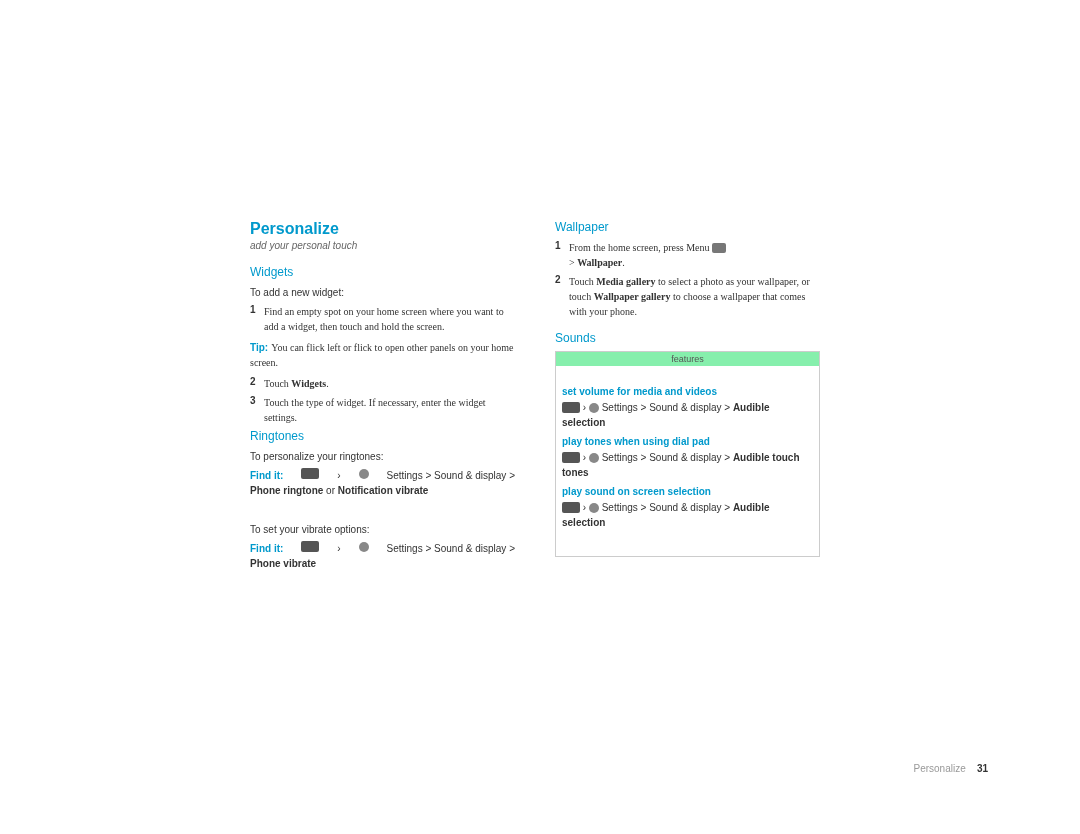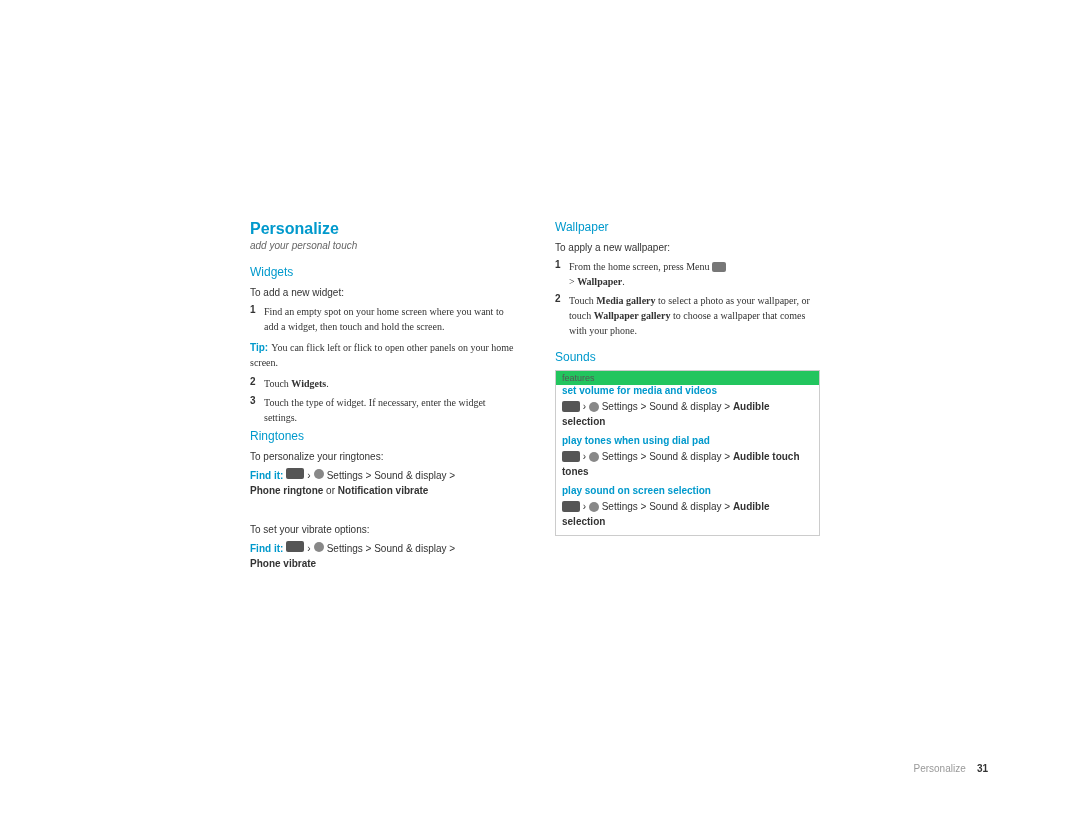--- a/index.html
+++ b/index.html
@@ -103,46 +103,48 @@
       font-size: 10px;
     }
 
     .find-it-line {
       display: flex;
       align-items: baseline;
       gap: 3px;
       flex-wrap: wrap;
       margin-bottom: 2px;
       font-size: 10px;
+      justify-content: space-between;
     }
 
     .find-it-bold {
       font-weight: bold;
       color: #0099cc;
     }
 
     .arrow-text {
       font-size: 10px;
       color: #333;
     }
 
     .sounds-box {
       border: 1px solid #cccccc;
       margin-top: 4px;
     }
 
     .sounds-tab {
-      background: #22c55e;
+      background: #86efac;
       padding: 2px 6px;
       font-size: 9px;
       color: #555555;
+      text-align: center;
     }
 
     .sounds-content {
-      padding: 0 6px;
+      padding: 20px 6px;
     }
 
     .sounds-link {
       font-size: 10px;
       color: #0099cc;
       font-weight: bold;
       display: block;
       margin-bottom: 3px;
     }
 
@@ -253,21 +255,20 @@
           <span class="bold">Phone vibrate</span>
         </div>
       </div>
 
     </div>
 
     <div class="right-column">
 
       <div>
         <div class="section-title">Wallpaper</div>
-        <div class="body-text">To apply a new wallpaper:</div>
 
         <div class="numbered-item">
           <span class="number">1</span>
           <span class="item-text">
             From the home screen, press Menu
             <span class="inline-icon" style="width:14px;height:10px;display:inline-block;background:#777;border-radius:2px;vertical-align:middle;"></span>
             <br>&gt; <span class="bold">Wallpaper</span>.
           </span>
         </div>
 

